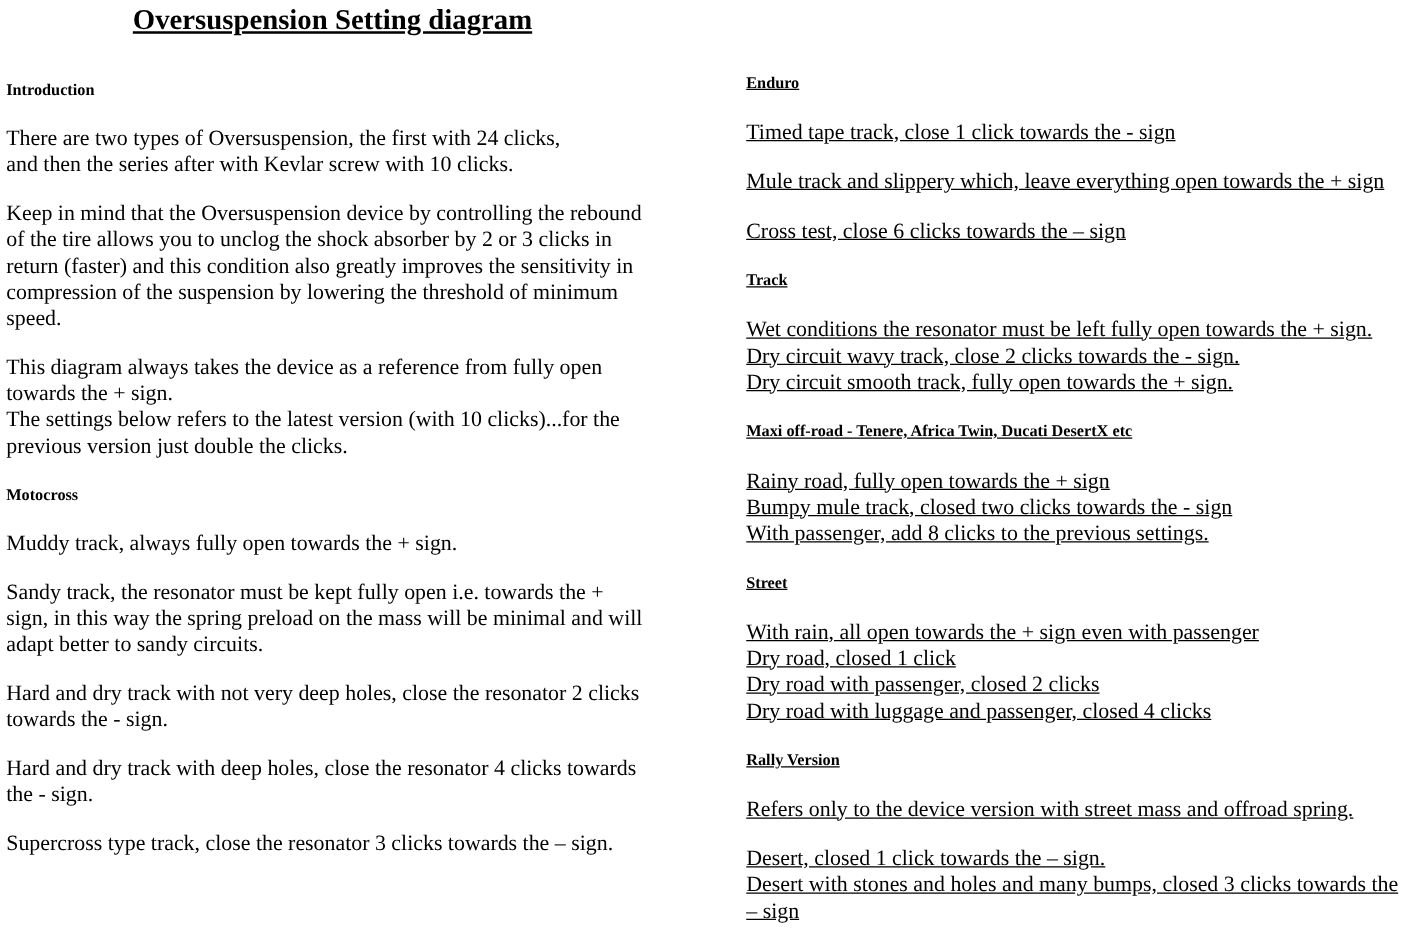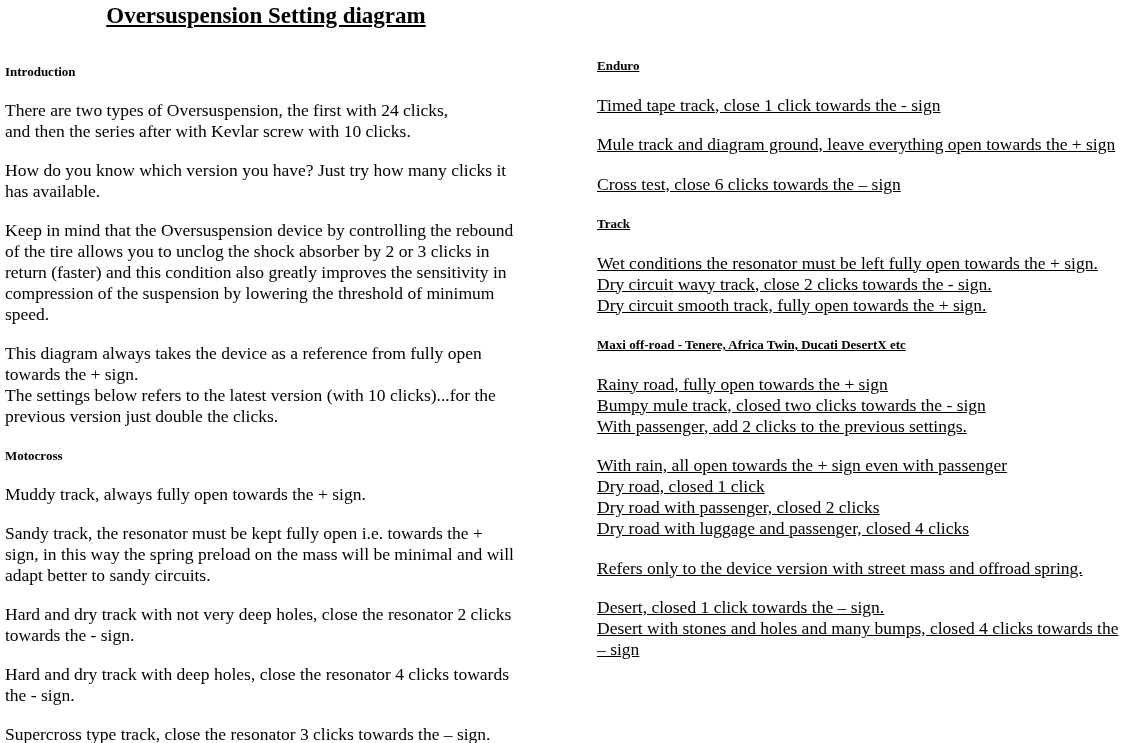--- a/index.html
+++ b/index.html
@@ -62,22 +62,20 @@
 <body>
 
 <div class="page">
 
   <div class="col col-left">
     <h1 class="doc-title">Oversuspension Setting diagram</h1>
 
     <h2 class="sec-heading">Introduction</h2>
     <p class="para">There are two types of Oversuspension, the first with 24 clicks,
 and then the series after with Kevlar screw with 10 clicks.</p>
-    <p class="para">How do you know which version you have? Just try how many clicks it
-has available.</p>
     <p class="para">Keep in mind that the Oversuspension device by controlling the rebound
 of the tire allows you to unclog the shock absorber by 2 or 3 clicks in
 return (faster) and this condition also greatly improves the sensitivity in
 compression of the suspension by lowering the threshold of minimum
 speed.</p>
     <p class="para">This diagram always takes the device as a reference from fully open
 towards the + sign.
 The settings below refers to the latest version (with 10 clicks)...for the
 previous version just double the clicks.</p>
 
@@ -89,37 +87,39 @@
     <p class="para">Hard and dry track with not very deep holes, close the resonator 2 clicks
 towards the - sign.</p>
     <p class="para">Hard and dry track with deep holes, close the resonator 4 clicks towards
 the - sign.</p>
     <p class="para">Supercross type track, close the resonator 3 clicks towards the – sign.</p>
   </div>
 
   <div class="col col-right">
     <h2 class="sec-heading">Enduro</h2>
     <p class="para">Timed tape track, close 1 click towards the - sign</p>
-    <p class="para">Mule track and diagram ground, leave everything open towards the + sign</p>
+    <p class="para">Mule track and slippery which, leave everything open towards the + sign</p>
     <p class="para">Cross test, close 6 clicks towards the – sign</p>
 
     <h2 class="sec-heading">Track</h2>
     <p class="para">Wet conditions the resonator must be left fully open towards the + sign.
 Dry circuit wavy track, close 2 clicks towards the - sign.
 Dry circuit smooth track, fully open towards the + sign.</p>
 
     <h2 class="sec-heading">Maxi off-road - Tenere, Africa Twin, Ducati DesertX etc</h2>
     <p class="para">Rainy road, fully open towards the + sign
 Bumpy mule track, closed two clicks towards the - sign
-With passenger, add 2 clicks to the previous settings.</p>
+With passenger, add 8 clicks to the previous settings.</p>
 
+    <h2 class="sec-heading">Street</h2>
     <p class="para">With rain, all open towards the + sign even with passenger
 Dry road, closed 1 click
 Dry road with passenger, closed 2 clicks
 Dry road with luggage and passenger, closed 4 clicks</p>
 
+    <h2 class="sec-heading">Rally Version</h2>
     <p class="para">Refers only to the device version with street mass and offroad spring.</p>
     <p class="para">Desert, closed 1 click towards the – sign.
-Desert with stones and holes and many bumps, closed 4 clicks towards the
+Desert with stones and holes and many bumps, closed 3 clicks towards the
 – sign</p>
   </div>
 
 </div>
 
 </body></html>

